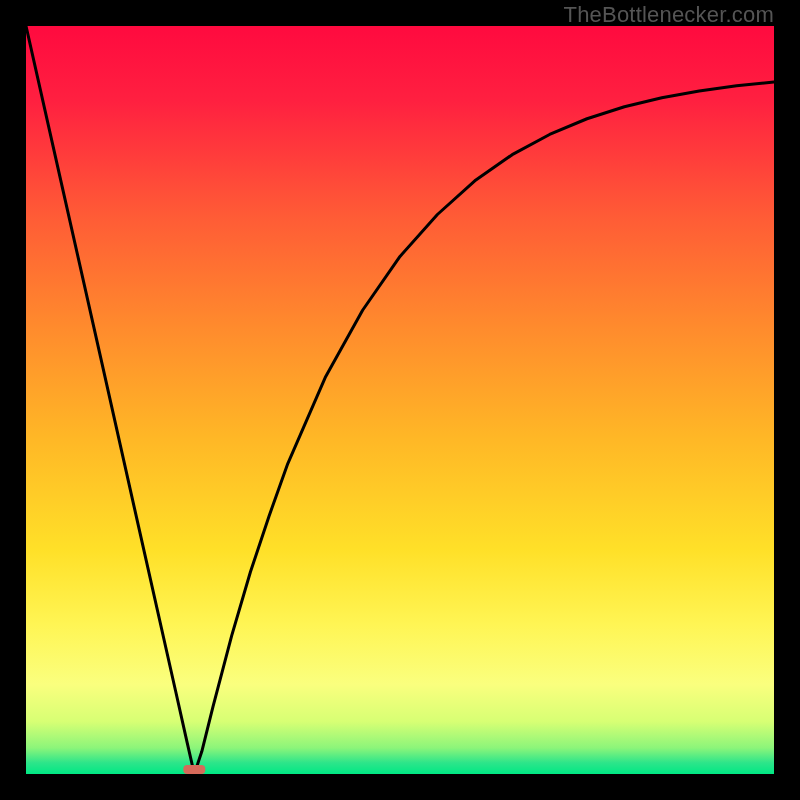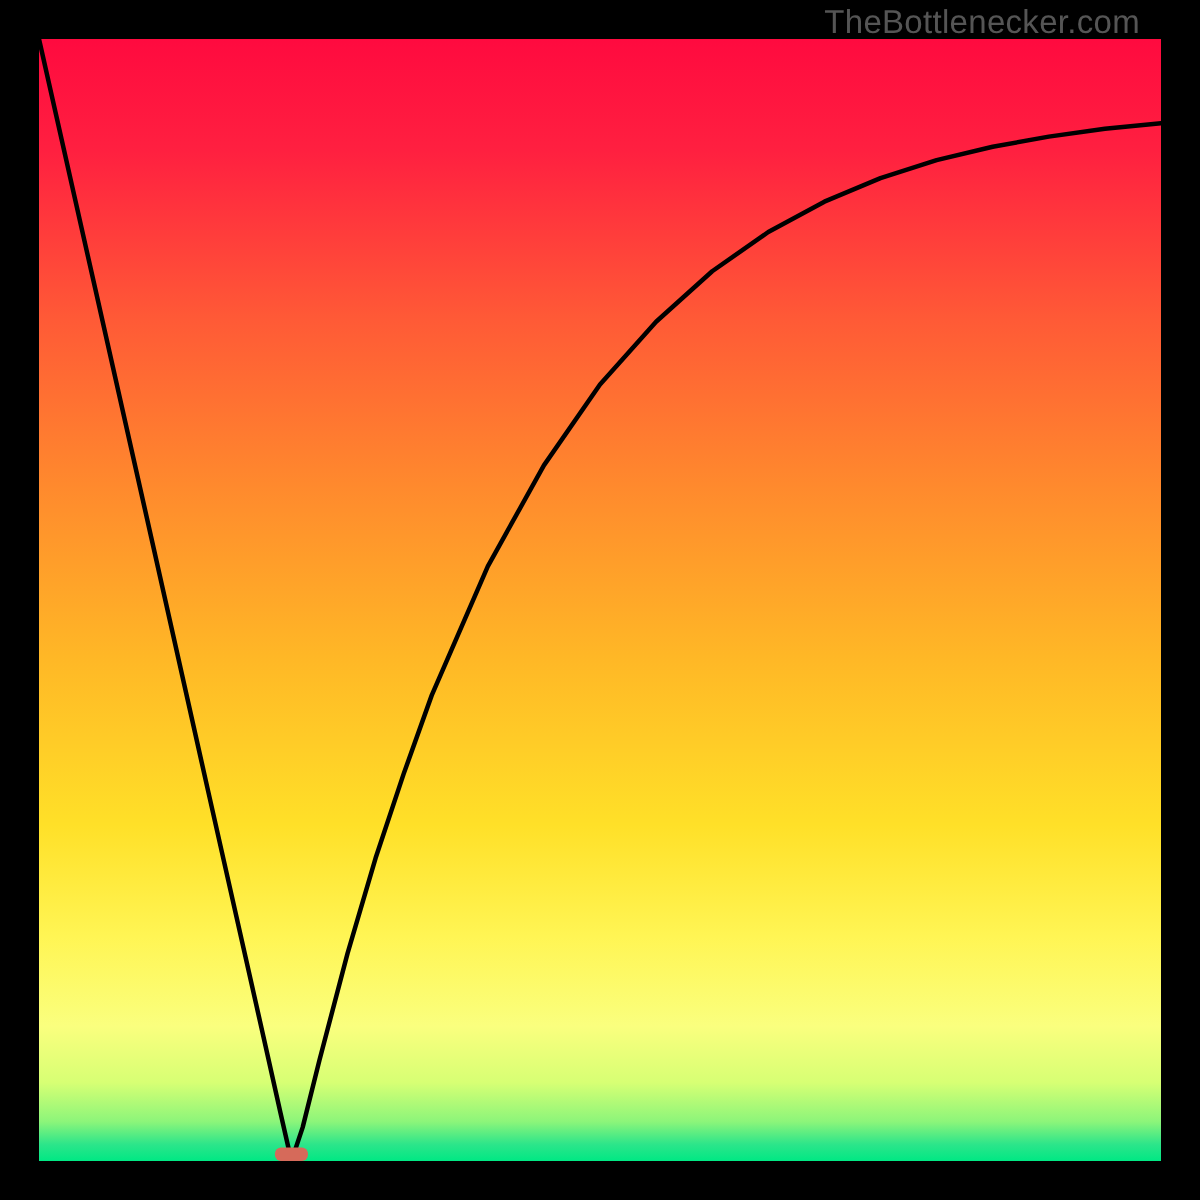--- a/index.html
+++ b/index.html
@@ -22,21 +22,21 @@
   .plot {
     position: absolute;
     left: 0;
     top: 0;
     width: 748px;
     height: 748px;
   }
   .watermark {
     position: absolute;
     top: 2px;
-    right: 40px;
+    right: 26px;
     color: #555;
     font-size: 22px;
     letter-spacing: 0.2px;
     font-weight: 400;
   }
 </style>
 </head>
 <body>
 
 <div class="watermark">TheBottlenecker.com</div>

